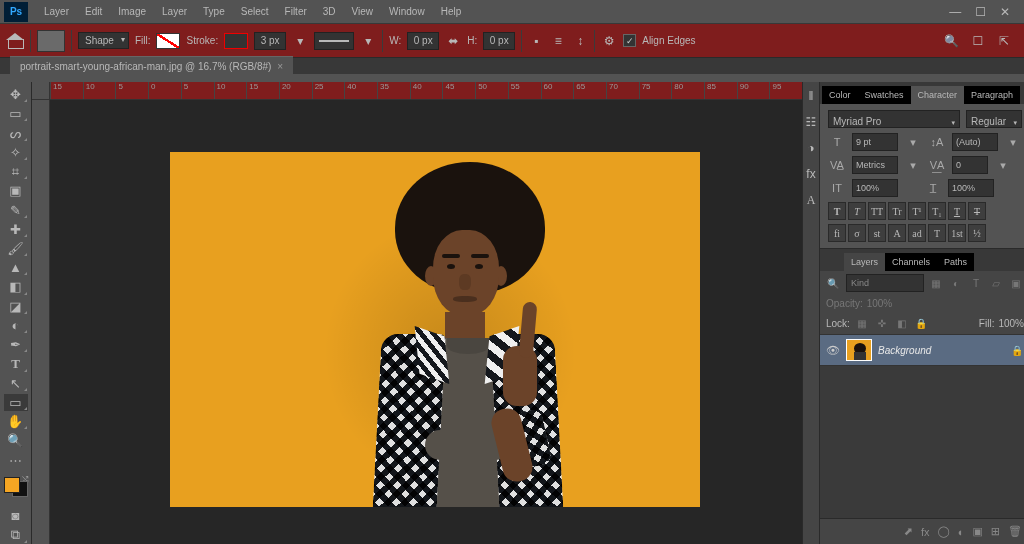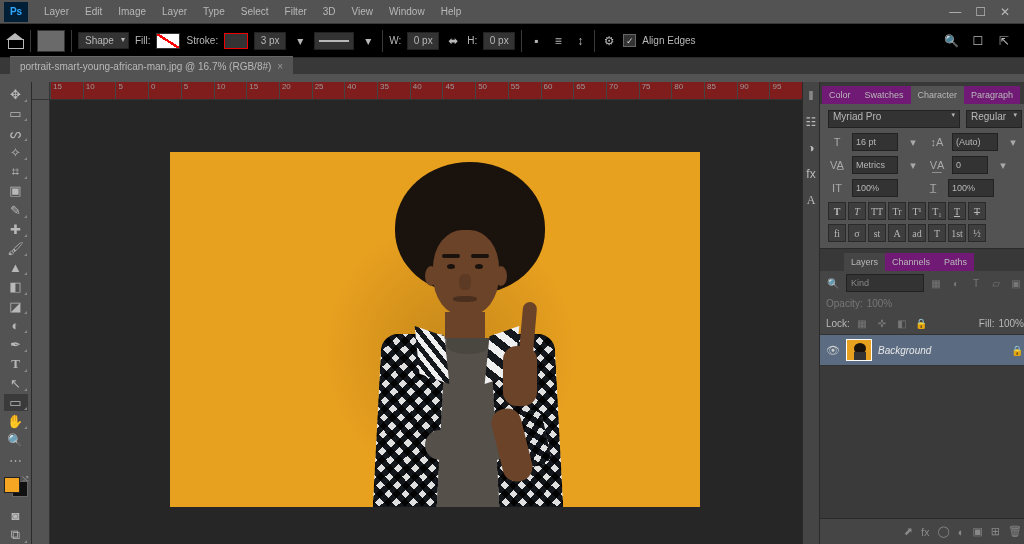--- a/index.html
+++ b/index.html
@@ -4,21 +4,21 @@
 <style>
 * { margin:0; padding:0; box-sizing:border-box; font-family:Tahoma,Arial,sans-serif; font-size:10px; color:#b8b8b8; user-select:none; }
 body { background:#535353; width:1024px; height:544px; overflow:hidden; position:relative; }
 .menubar { height:24px; background:#535353; display:flex; align-items:center; padding:0 4px; border-bottom:1px solid #383838; }
 .menubar .logo { width:24px; height:20px; background:#001e36; display:flex; align-items:center; justify-content:center; margin-right:8px; position:relative; }
 .menubar .logo:before { content:"Ps"; color:#31a8ff; font-weight:bold; font-size:10px; }
 .menubar .mitem { padding:0 8px; line-height:22px; cursor:pointer; }
 .winctrl { margin-left:auto; display:flex; gap:14px; padding-right:10px; }
 .winctrl span { font-size:12px; cursor:pointer; }
 
-.optbar { height:34px; background:#000000; display:flex; align-items:center; padding:0 6px; border-bottom:1px solid #2a2a2a; gap:6px;justify-content:flex-end; }
+.optbar { height:34px; background:#7f1d1d; display:flex; align-items:center; padding:0 6px; border-bottom:1px solid #2a2a2a; gap:6px;justify-content:flex-end; }
 .optbar .homei { width:18px; height:16px; position:relative; }
 .optbar .homei:before { content:""; position:absolute; left:2px; top:6px; width:14px; height:9px; border:1px solid #b8b8b8; border-top:none; }
 .optbar .homei:after { content:""; position:absolute; left:0; top:0; width:0; height:0; border-left:9px solid transparent; border-right:9px solid transparent; border-bottom:7px solid #b8b8b8; }
 .sw { width:28px; height:22px; background:#444; border:1px solid #333; }
 .sel { background:#333; border:1px solid #222; padding:2px 14px 2px 6px; position:relative; }
 .sel:after { content:"▾"; position:absolute; right:3px; top:2px; font-size:8px; }
 .lbl { font-size:10px; }
 .nofill { width:24px; height:16px; background:#fff; position:relative; border:1px solid #333; }
 .nofill:before { content:""; position:absolute; left:0; top:0; right:0; bottom:0; background:linear-gradient(to top right, transparent 45%, red 45%, red 55%, transparent 55%); }
 .strokeb { width:24px; height:16px; background:#333; border:1.5px solid #e00; }
@@ -80,25 +80,25 @@
 .hand { position:absolute; left:178px; top:184px; width:34px; height:60px; background:#6b4329; border-radius:14px; }
 .finger { position:absolute; left:196px; top:140px; width:14px; height:56px; background:#6b4329; border-radius:8px; transform:rotate(5deg); }
 .otherarm { position:absolute; left:100px; top:268px; width:86px; height:30px; background:#555049; border-radius:15px; }
 .sleeve { position:absolute; top:250px; width:44px; height:56px; background:repeating-linear-gradient(45deg,#efefef 0 6px,#14171c 6px 12px),repeating-linear-gradient(-45deg,#efefef 0 6px,#14171c 6px 12px); background-blend-mode:multiply; border-radius:10px; }
 .sleeve.r { left:178px; transform:rotate(-12deg); }
 
 .panels { width:222px; background:#535353; border-left:1px solid #2a2a2a; display:flex; }
 .panelicons { width:30px; background:#454545; border-right:1px solid #2a2a2a; display:flex; flex-direction:column; align-items:center; padding-top:6px; gap:10px; }
 .pmain { flex:1; display:flex; flex-direction:column; }
 .ptabs { display:flex; background:#383838; height:22px; align-items:flex-end; padding-left:2px; }
-.ptab { padding:4px 7px; font-size:9px; background:#701a75; cursor:pointer; }
+.ptab { padding:4px 7px; font-size:9px; background:#000000; cursor:pointer; }
 .ptab.active { background:#535353; }
 .charpanel { padding:6px 8px; background:#535353; border-bottom:1px solid #2a2a2a; }
 .crow { display:flex; gap:6px; align-items:center; margin-bottom:5px; }
-.csel { flex:1; background:#333; border:1px solid #222; height:18px; padding:0 4px; display:flex; align-items:flex-start; justify-content:space-between; font-size:9px; }
+.csel { flex:1; background:#333; border:1px solid #222; height:18px; padding:0 4px; display:flex; align-items:flex-end; justify-content:space-between; font-size:9px; }
 .csel:after { content:"▾"; font-size:7px; }
 .cinp { width:46px; background:#333; border:1px solid #222; height:18px; padding:0 3px; display:flex; align-items:center; font-size:9px; }
 .cic { width:18px; height:18px; display:flex; align-items:center; justify-content:center; font-size:11px; color:#aaa; border:1px solid transparent; }
 .colorchip { width:34px; height:14px; background:#f5a623; border:1px solid #222; }
 .btnrow { display:flex; gap:2px; margin-top:4px; }
 .tbn { width:18px; height:18px; background:#3e3e3e; border:1px solid #2a2a2a; display:flex; align-items:center; justify-content:center; font-size:10px; font-family:serif; }
 
 .layerspanel { flex:1; display:flex; flex-direction:column; background:#454545; }
 .ltabs { display:flex; background:#383838; height:22px; align-items:flex-end; }
 .ltabs .ptab.active { background:#454545;margin-left:24px; }
@@ -292,21 +292,21 @@
         <div class="crow">
           <div class="csel">
               <span>Myriad Pro</span>
             </div>
           <div class="csel" style="flex:0 0 56px">
               <span>Regular</span>
             </div>
         </div>
         <div class="crow">
           <span class="cic">T</span>
-          <div class="cinp">16 pt</div>
+          <div class="cinp">9 pt</div>
           <span class="cic">▾</span>
           <span class="cic">↕A</span>
           <div class="cinp">(Auto)</div>
           <span class="cic">▾</span>
         </div>
         <div class="crow">
           <span class="cic">VA̲</span>
           <div class="cinp">Metrics</div>
           <span class="cic">▾</span>
           <span class="cic">V͟A</span>

